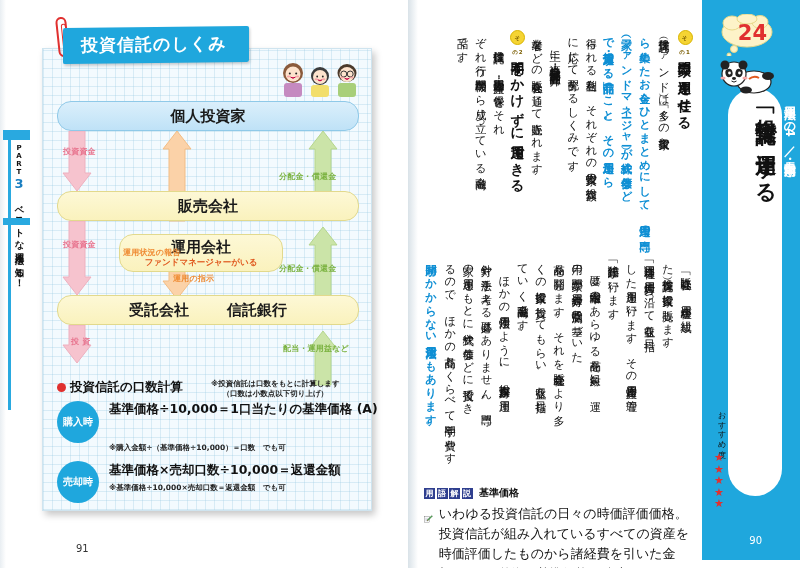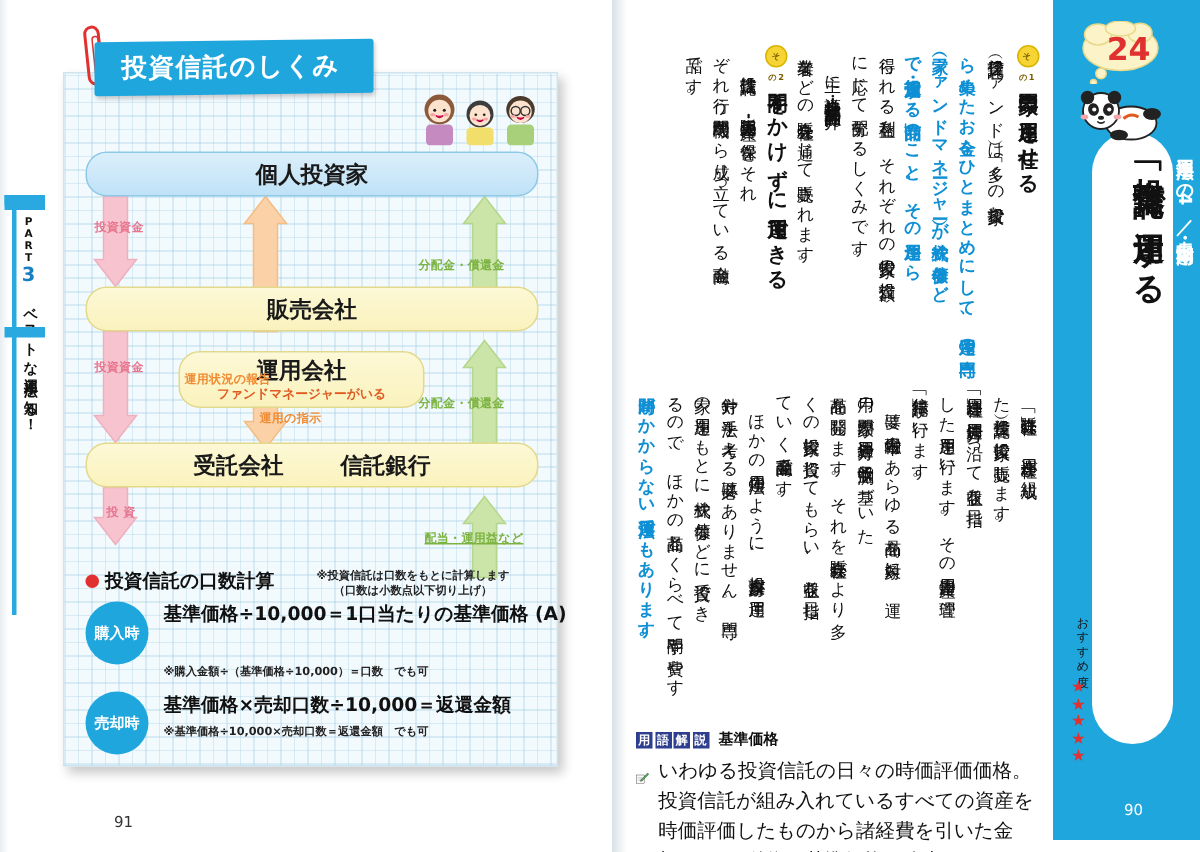--- a/index.html
+++ b/index.html
@@ -324,21 +324,21 @@
 
       <div class="alabel pink" style="left:8px; top:97px;">投資資金</div>
       <div class="alabel pink" style="left:8px; top:190px;">投資資金</div>
       <div class="alabel pink" style="left:16px; top:287px;">投 資</div>
 
       <div class="alabel orange" style="left:80px; top:198px;">運用状況の報告</div>
       <div class="alabel orange" style="left:130px; top:224px;">運用の指示</div>
 
       <div class="alabel green" style="left:236px; top:122px;">分配金・償還金</div>
       <div class="alabel green" style="left:236px; top:214px;">分配金・償還金</div>
-      <div class="alabel green" style="left:240px; top:304px;text-decoration:underline;">配当・運用益など</div>
+      <div class="alabel green" style="left:240px; top:294px;">配当・運用益など</div>
 
       <div class="calc-head">
         <span class="red-dot"></span>
         <span>投資信託の口数計算</span>
       </div>
       <div class="calc-note">
         <div>※投資信託は口数をもとに計算します</div>
         <div style="text-align:center;">（口数は小数点以下切り上げ）</div>
       </div>
 

